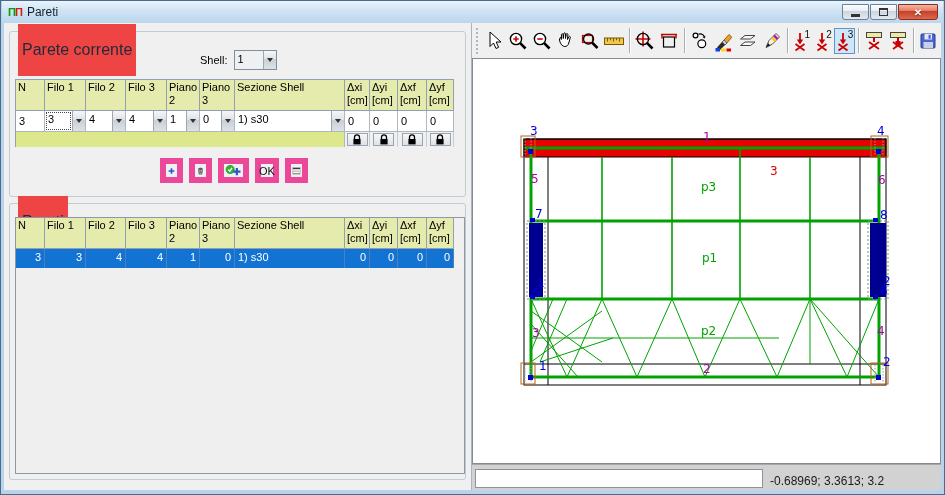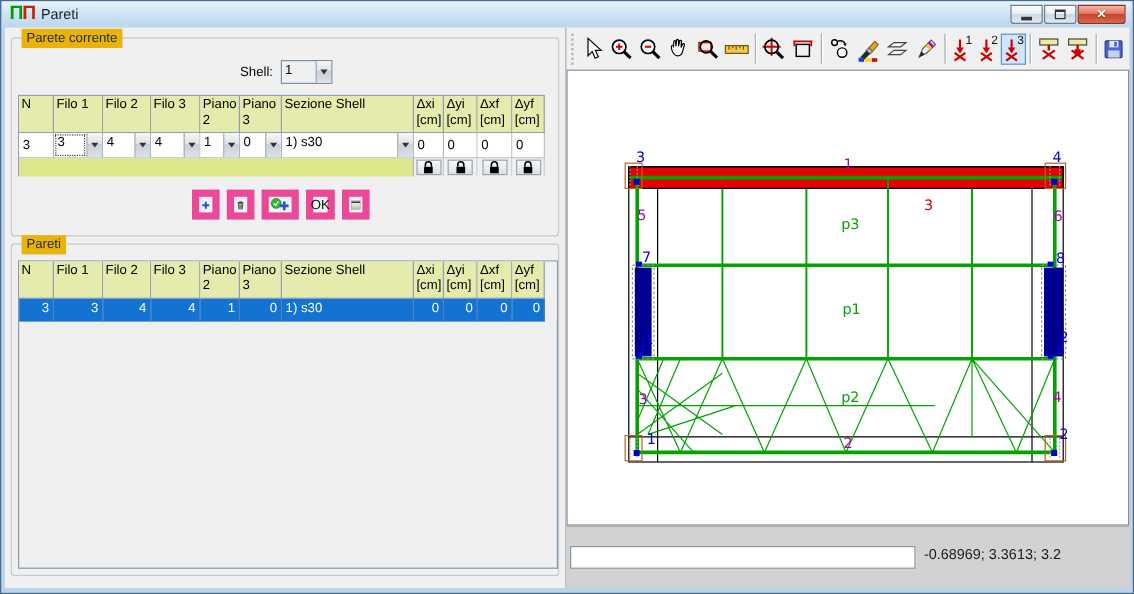--- a/index.html
+++ b/index.html
@@ -1,37 +1,37 @@
 <!DOCTYPE html>
 <html><head>
 <meta charset="utf-8">
 <style>
   html,body{margin:0;padding:0;background:#888;}
   *{box-sizing:border-box;font-family:"Liberation Sans",sans-serif;}
   .window{position:relative;width:945px;height:495px;background:#b9d4ea;border:1px solid #4a6a8a;overflow:hidden;}
   
   .titlebar{position:absolute;left:1px;top:0;right:1px;height:22px;
     background:linear-gradient(#eaf4fc,#cfe3f4 45%,#bcd6ec);display:flex;align-items:center;padding-left:6px;}
-  .app-icon{font-weight:bold;font-size:16px;letter-spacing:-1px;margin-right:5px;}
+  .app-icon{font-weight:bold;font-size:11px;letter-spacing:-1px;margin-right:5px;}
   .app-icon .g{color:#00a000;} .app-icon .r{color:#cc2000;}
   .win-title{font-size:12px;color:#15222e;}
   .win-controls{position:absolute;top:3px;right:5px;display:flex;gap:1px;}
   .wbtn{height:16px;border:1px solid #71808f;border-radius:0 0 3px 3px;display:flex;align-items:center;justify-content:center;
     background:linear-gradient(#fcfdfe,#e8eef4 45%,#ccd6e0 46%,#e2e9f0);font-size:10px;color:#222;}
   .wbtn.min,.wbtn.max{width:27px;}
   .wbtn.close{width:40px;background:linear-gradient(#f4b6a6,#e2775e 45%,#c8402a 46%,#d96a4e);border-color:#8e2f1c;color:#fff;font-weight:bold;text-shadow:0 1px 1px #7a2010;}
   .minbar{display:block;width:9px;height:3px;background:#333;margin-top:6px;}
   .maxbox{display:block;width:9px;height:8px;border:1px solid #333;border-top:2px solid #333;}
   
   .main{position:absolute;left:3px;top:22px;right:3px;bottom:4px;display:flex;}
   .left-pane{width:468px;background:#f0f0f0;position:relative;border-right:1px solid #a9b4bf;}
   .right-pane{flex:1;background:#f0f0f0;display:flex;flex-direction:column;min-width:0;}
   
   .gb{position:absolute;border:1px solid #c0cbd2;border-radius:3px;}
-  .gb-label{position:absolute;top:-8px;left:8px;background:#eab308;padding:2px 4px;font-size:11px;color:#1c2c3a;}
+  .gb-label{position:absolute;top:-8px;left:8px;background:#ef4444;padding:17px 4px;font-size:16px;color:#1c2c3a;}
   .gb1{left:5px;top:8px;width:457px;height:166px;}
   .gb2{left:5px;top:180px;width:457px;height:277px;}
   
   .piano-row{position:absolute;left:190px;top:18px;display:flex;align-items:center;gap:6px;font-size:11px;}
   .combo{display:flex;align-items:stretch;border:1px solid #7e8f9d;background:#fff;height:20px;}
   .combo .val{flex:1;font-size:11px;padding:2px 3px;white-space:nowrap;overflow:hidden;}
   .combo.gray{background:#eef0f2;width:43px;}
   .arrow-btn{width:13px;background:linear-gradient(#f6f6f6,#dfe2e6 45%,#c9cfd6 46%,#dde2e8);border-left:1px solid #9aa6b0;display:flex;align-items:center;justify-content:center;}
   .tri{width:0;height:0;border-left:3px solid transparent;border-right:3px solid transparent;border-top:4px solid #333;}
   .combo.focused .val{outline:1px dotted #444;outline-offset:-2px;}
@@ -58,21 +58,21 @@
   
   .toolbar{height:35px;display:flex;align-items:center;padding:1px 2px;background:#f0f0f0;flex:0 0 auto;}
   .gripper{border-left:2px dotted #aeb6be;height:26px;margin:0 4px 0 2px;}
   .tsep{width:1px;height:25px;background:#a8adb2;margin:0 3px;box-shadow:1px 0 0 #fff;}
   .tbtn{position:relative;width:25px;height:26px;display:flex;align-items:center;justify-content:center;border:1px solid transparent;background:transparent;padding:0;}
   .tbtn.sel{background:#cfe5f8;border-color:#5a96d2;}
   .tbtn .sup{position:absolute;top:0px;right:1px;font-size:10px;color:#111;}
   
   .canvas{flex:1;background:#fff;border:1px solid #848b94;margin:0;position:relative;overflow:hidden;}
   .canvas svg{position:absolute;left:0;top:0;}
-  .statusbar{flex:0 0 26px;background:#d2d2d2;border-top:1px solid #a8a8a8;display:flex;align-items:flex-start;padding:16px 3px;}
+  .statusbar{flex:0 0 26px;background:#d2d2d2;border-top:1px solid #a8a8a8;display:flex;align-items:flex-end;padding:2px 3px;}
   .msgbox{width:288px;height:19px;background:#fff;border:1px solid #8a939c;}
   .coords{margin-left:7px;font-size:12px;color:#1b1b1b;white-space:nowrap;}
   svg text{font-family:"DejaVu Sans",sans-serif;}
 </style>
 </head>
 <body>
 
 <div class="window">
 
   <div class="titlebar">

